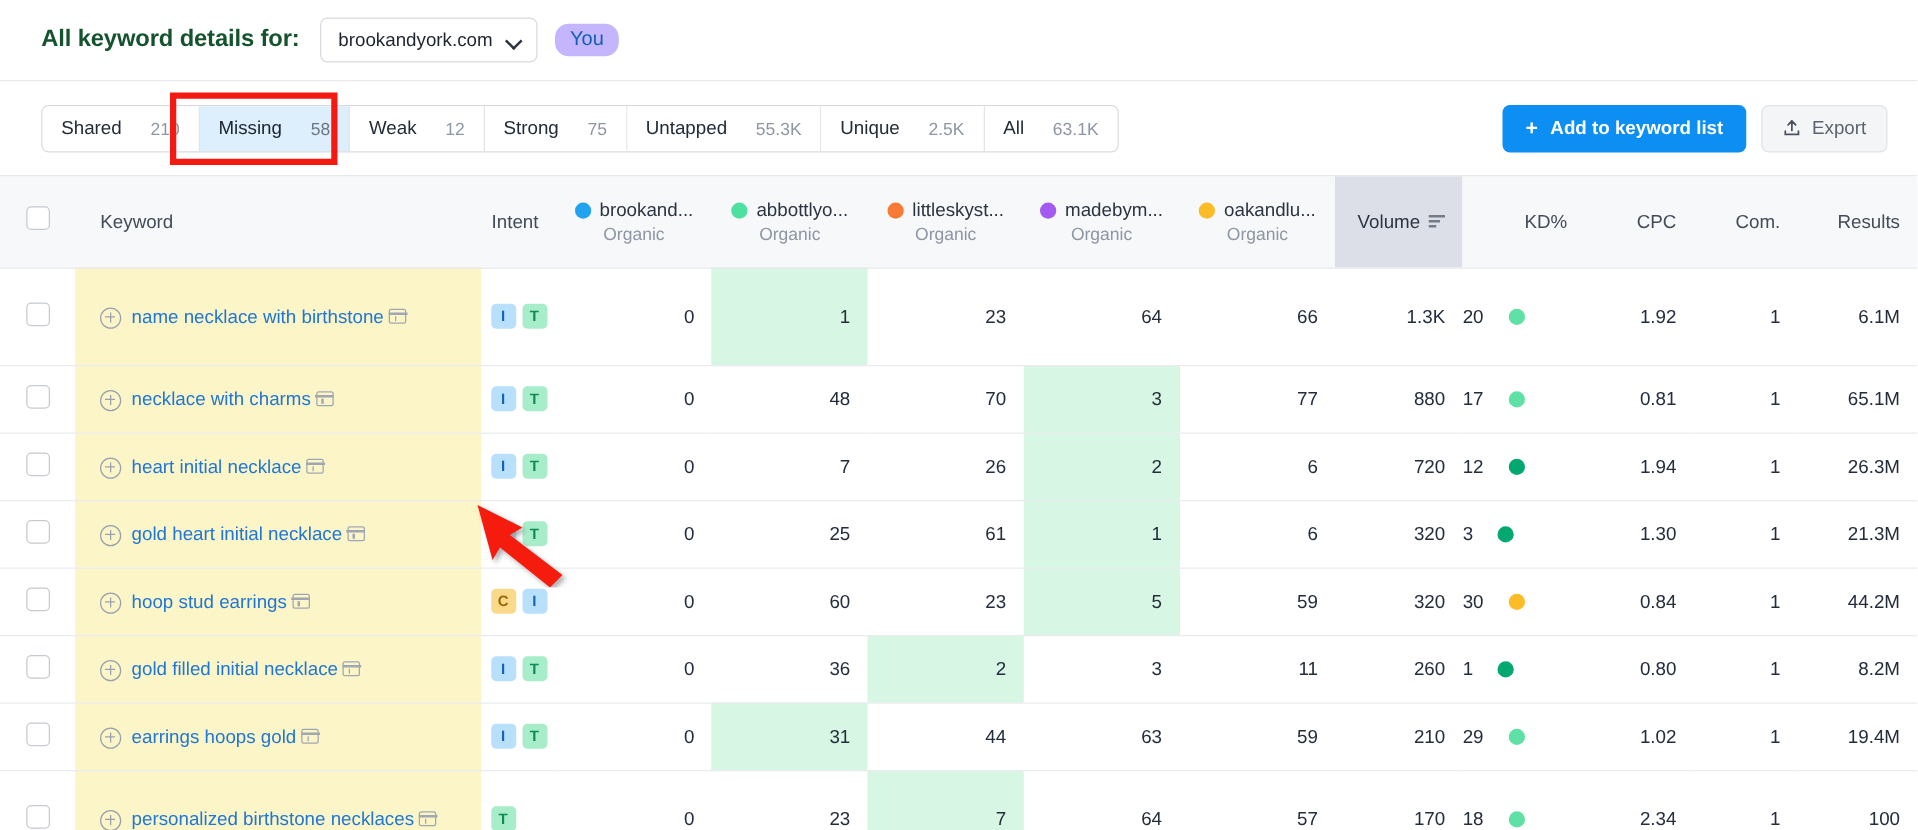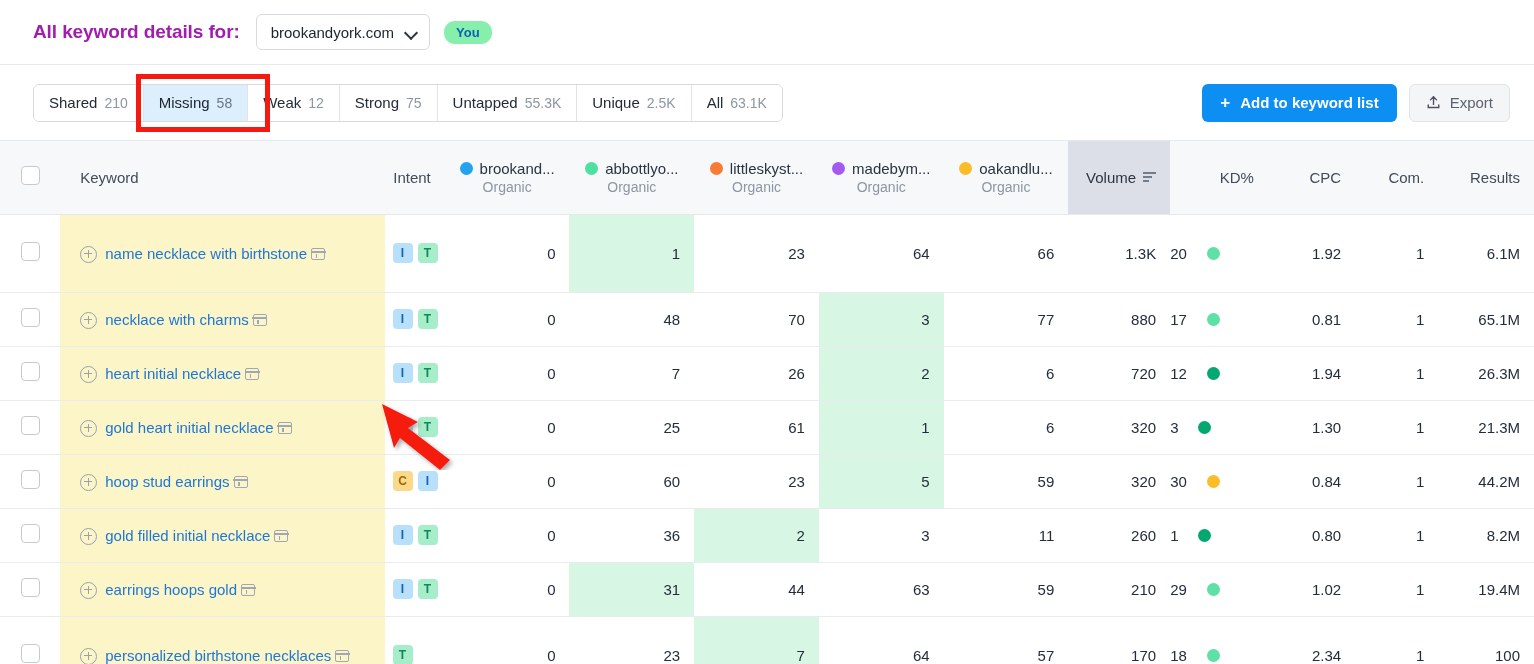--- a/index.html
+++ b/index.html
@@ -13,21 +13,21 @@
   #root { position: relative; width: 1534px; height: 664px; }
 
   
   .page-head {
     height: 65px;
     border-bottom: 1px solid #e8e9ed;
     display: flex; align-items: center;
     padding-left: 33px;
   }
   .head-title {
-    font-size: 19px; font-weight: bold; color: #a21caf;
+    font-size: 19px; font-weight: bold; color: #14532d;
     letter-spacing: -0.1px;
   }
   .domain-select {
     margin-left: 16px;
     height: 36px;
     border: 1px solid #d7dade;
     border-radius: 6px;
     background: #fff;
     display: flex; align-items: center;
     padding: 0 12px 0 14px;
@@ -37,22 +37,22 @@
   .domain-select .dv { font-size: 15px; color: #1c2430; }
   .chev { width: 11px; height: 11px; position: relative; }
   .chev::after {
     content: ""; position: absolute; left: 0; top: 1px;
     width: 8px; height: 8px;
     border-right: 2px solid #2b3440; border-bottom: 2px solid #2b3440;
     transform: rotate(45deg);
   }
   .you-badge {
     margin-left: 14px;
-    background: #86efac; color: #1161b3;
-    font-size: 13px; font-weight: bold;
+    background: #c4b5fd; color: #1161b3;
+    font-size: 16px; font-weight: normal;
     border-radius: 11px;
     padding: 4px 12px;
   }
 
   
   .toolbar {
     height: 76px;
     display: flex; align-items: center;
     padding: 0 24px 0 33px;
     border-bottom: 1px solid #e8e9ed;
@@ -60,21 +60,21 @@
   }
   .tabs {
     display: flex;
     border: 1px solid #d7dade;
     border-radius: 6px;
     overflow: hidden;
     height: 38px;
     background: #fff;
   }
   .tab {
-    display: flex; align-items: baseline; gap: 7px;
+    display: flex; align-items: baseline; gap: 23px;
     padding: 0 15px;
     height: 100%;
     border-right: 1px solid #e2e4e8;
     align-items: center;
     cursor: pointer;
     background: #fff;
     white-space: nowrap;
     text-align: center;
   }
   .tab:last-child { border-right: none; }

